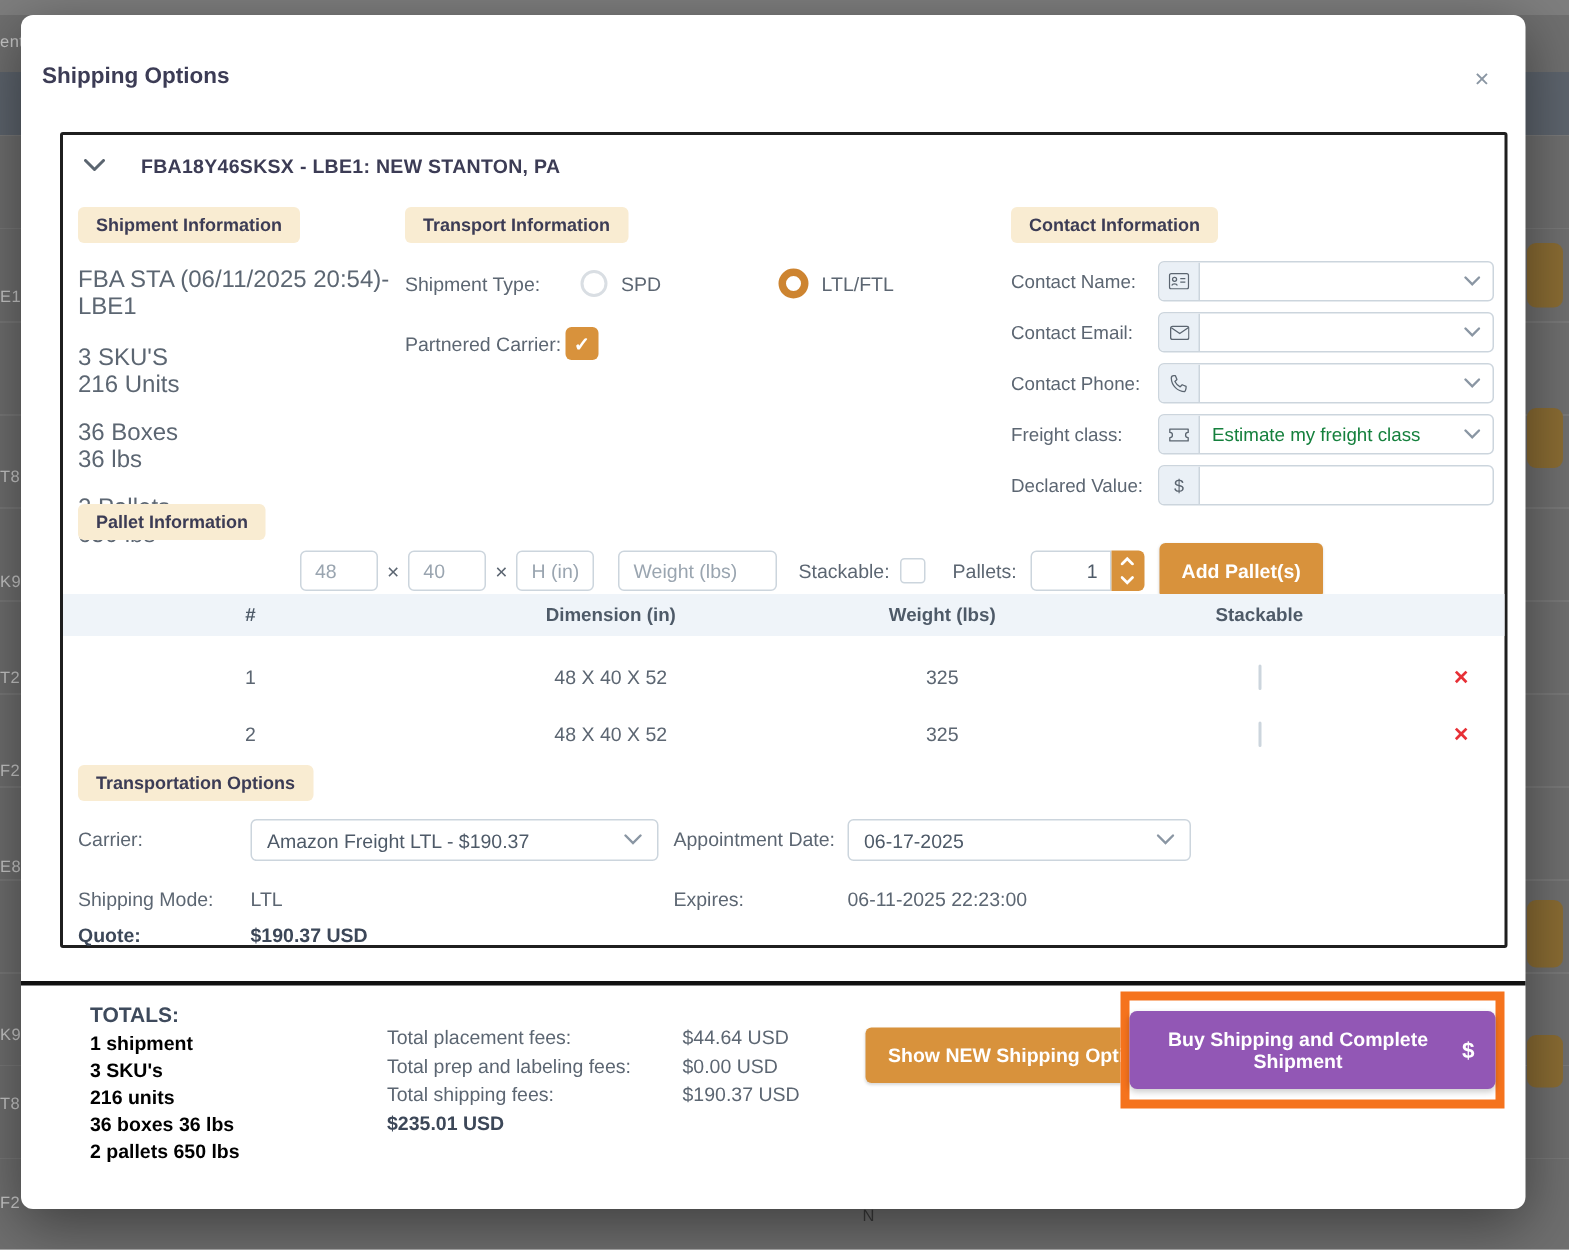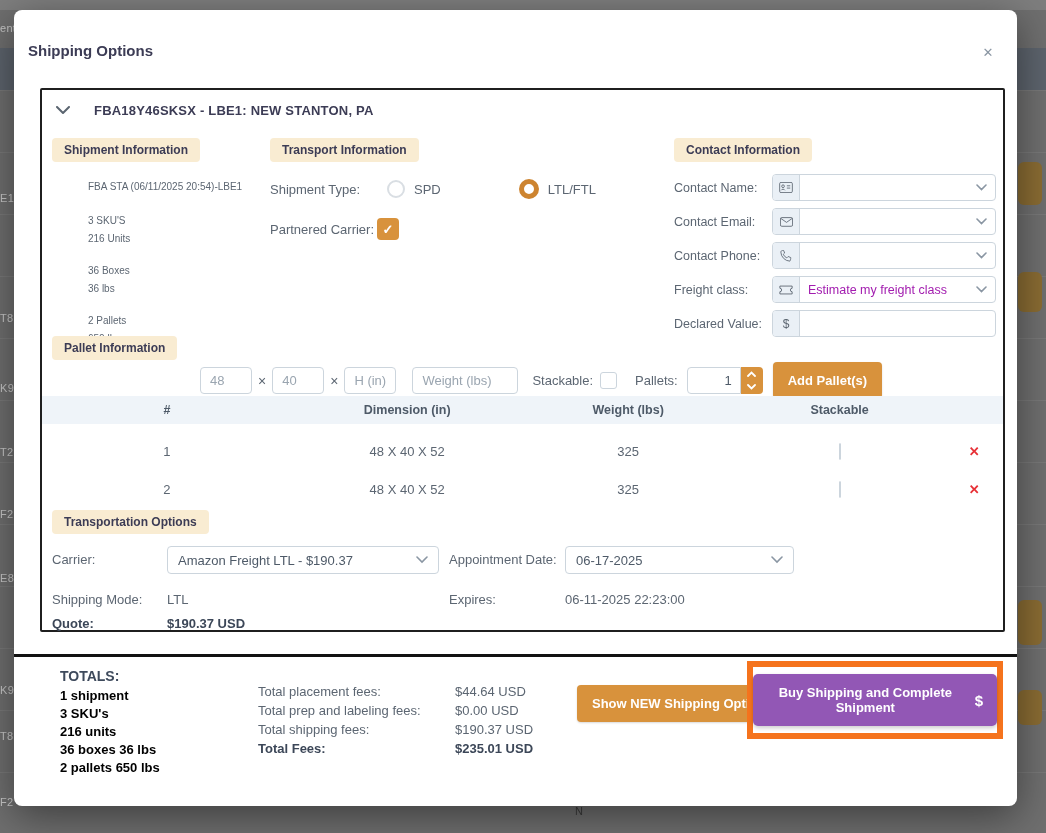--- a/index.html
+++ b/index.html
@@ -29,21 +29,21 @@
     border:2px solid #1f1f1f; border-radius:2px; background:#fff; }
   .p-head { position:absolute; left:14px; top:13px; display:flex; align-items:center; gap:24px; }
   .p-head-title { font-size:13px; font-weight:700; color:#3c3c55; letter-spacing:.2px; }
 
   .badge { display:inline-block; background:#f9ecd2; color:#3c3c55; font-size:12px; font-weight:700;
     padding:5px 12px; border-radius:4px; }
   .lbl { font-size:13px; color:#5c6672; }
   .txt { font-size:13px; color:#5c6672; }
 
   .col-shipment { position:absolute; left:10px; top:48px; width:212px; }
-  .col-shipment .line { font-size:10px; color:#5c6672; line-height:18px;margin-left:36px; }
+  .col-shipment .line { font-size:16px; color:#5c6672; line-height:18px; }
   .mt14 { margin-top:14px; } .mt16 { margin-top:16px; }
 
   .col-transport { position:absolute; left:228px; top:48px; width:400px; }
   .t-row { display:flex; align-items:center; margin-top:14px; min-height:26px; }
   .t-label { width:107px; font-size:13px; color:#5c6672; flex:none; }
 
   .radio { width:18px; height:18px; border-radius:50%; border:2px solid #d9dee3; background:#fff; flex:none; }
   .radio.checked { width:20px; height:20px; border:5px solid #cd8430; }
   .radio-lab { font-size:13px; color:#5c6672; margin-left:9px; }
   .rg { display:flex; align-items:center; }
@@ -59,21 +59,21 @@
   .date-inp { width:148px; }
 
   .col-contact { position:absolute; left:632px; top:48px; width:322px; }
   .c-row { display:flex; align-items:center; margin-top:7px; height:27px; }
   .c-row:first-of-type { margin-top:12px; }
   .c-label { width:98px; font-size:12.5px; color:#5c6672; flex:none; }
   .igroup { flex:1; display:flex; align-items:center; height:27px; border:1px solid #ccd5dd;
     border-radius:4px; background:#fff; overflow:hidden; }
   .iaddon { width:27px; height:100%; background:#eaf0f6; border-right:1px solid #ccd5dd;
     display:flex; align-items:center; justify-content:center; color:#5b6570; font-size:12px; flex:none; }
-  .ival { flex:1; font-size:12.5px; color:#a21caf; padding:0 8px; white-space:nowrap; overflow:hidden; }
+  .ival { flex:1; font-size:12.5px; color:#15803d; padding:0 8px; white-space:nowrap; overflow:hidden; }
   .ichev { flex:none; margin-right:8px; display:flex; }
 
   .badge-pallet { position:absolute; left:10px; top:246px; }
   .pallet-row { position:absolute; left:158px; top:272px; right:6px; display:flex; align-items:center; }
   .pw52 { width:52px; } .pw106 { width:106px; margin-left:16px; }
   .times { margin:0 6px; color:#5c6672; font-size:14px; }
   .stk-label { margin-left:14px; } .pal-label { margin-left:18px; }
   .pal-num { width:54px; text-align:right; padding-right:8px; border-radius:4px 0 0 4px; }
   .spinner { width:22px; height:27px; background:#d8923c; border-radius:0 4px 4px 0;
     display:flex; flex-direction:column; }
@@ -378,21 +378,20 @@
     </div>
     <div class="fee-row">
       <span class="fee-label">Total prep and labeling fees:</span>
       <span class="fee-value">$0.00 USD</span>
     </div>
     <div class="fee-row">
       <span class="fee-label">Total shipping fees:</span>
       <span class="fee-value">$190.37 USD</span>
     </div>
     <div class="fee-row fee-bold">
-      <span class="fee-label">Total Fees:</span>
       <span class="fee-value">$235.01 USD</span>
     </div>
   </div>
 
   <button class="btn-orange show-new-btn">Show NEW Shipping Options</button>
 
   <div class="annotation">
     <button class="buy-btn">
       <span>Buy Shipping and Complete Shipment</span>
       <span class="buy-dollar">$</span>

